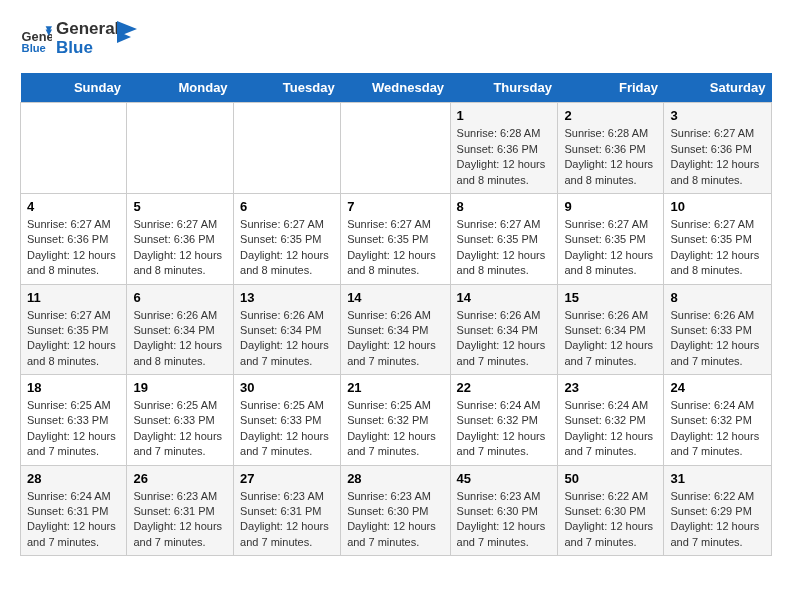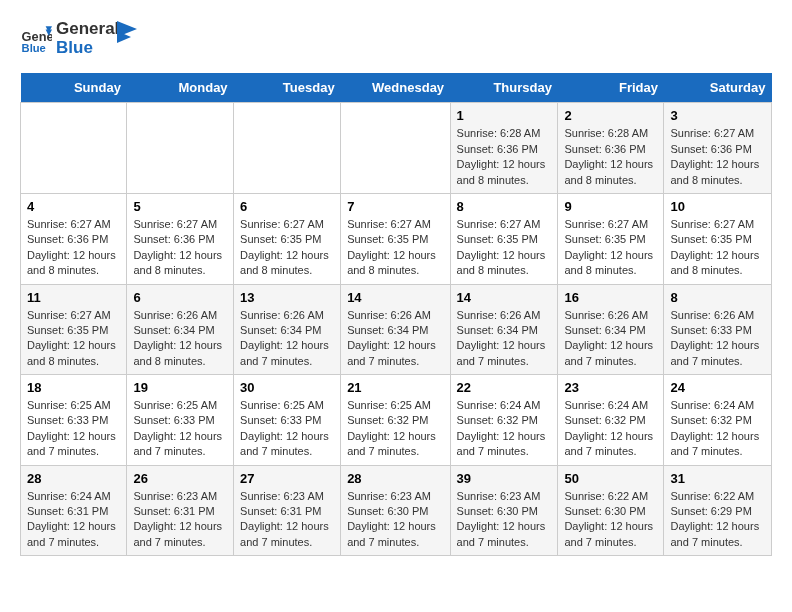--- a/index.html
+++ b/index.html
@@ -208,21 +208,21 @@
 Sunset: 6:34 PM
 Daylight: 12 hours and 7 minutes.</div>
         </td>
         <td>
           <div class="day-num">14</div>
           <div class="day-info" style="white-space: pre-line;">Sunrise: 6:26 AM
 Sunset: 6:34 PM
 Daylight: 12 hours and 7 minutes.</div>
         </td>
         <td>
-          <div class="day-num">16</div>
+          <div class="day-num">15</div>
           <div class="day-info" style="white-space: pre-line;">Sunrise: 6:26 AM
 Sunset: 6:34 PM
 Daylight: 12 hours and 7 minutes.</div>
         </td>
         <td>
           <div class="day-num">8</div>
           <div class="day-info" style="white-space: pre-line;">Sunrise: 6:26 AM
 Sunset: 6:33 PM
 Daylight: 12 hours and 7 minutes.</div>
         </td>
@@ -290,21 +290,21 @@
 Sunset: 6:31 PM
 Daylight: 12 hours and 7 minutes.</div>
         </td>
         <td>
           <div class="day-num">28</div>
           <div class="day-info" style="white-space: pre-line;">Sunrise: 6:23 AM
 Sunset: 6:30 PM
 Daylight: 12 hours and 7 minutes.</div>
         </td>
         <td>
-          <div class="day-num">39</div>
+          <div class="day-num">45</div>
           <div class="day-info" style="white-space: pre-line;">Sunrise: 6:23 AM
 Sunset: 6:30 PM
 Daylight: 12 hours and 7 minutes.</div>
         </td>
         <td>
           <div class="day-num">50</div>
           <div class="day-info" style="white-space: pre-line;">Sunrise: 6:22 AM
 Sunset: 6:30 PM
 Daylight: 12 hours and 7 minutes.</div>
         </td>

